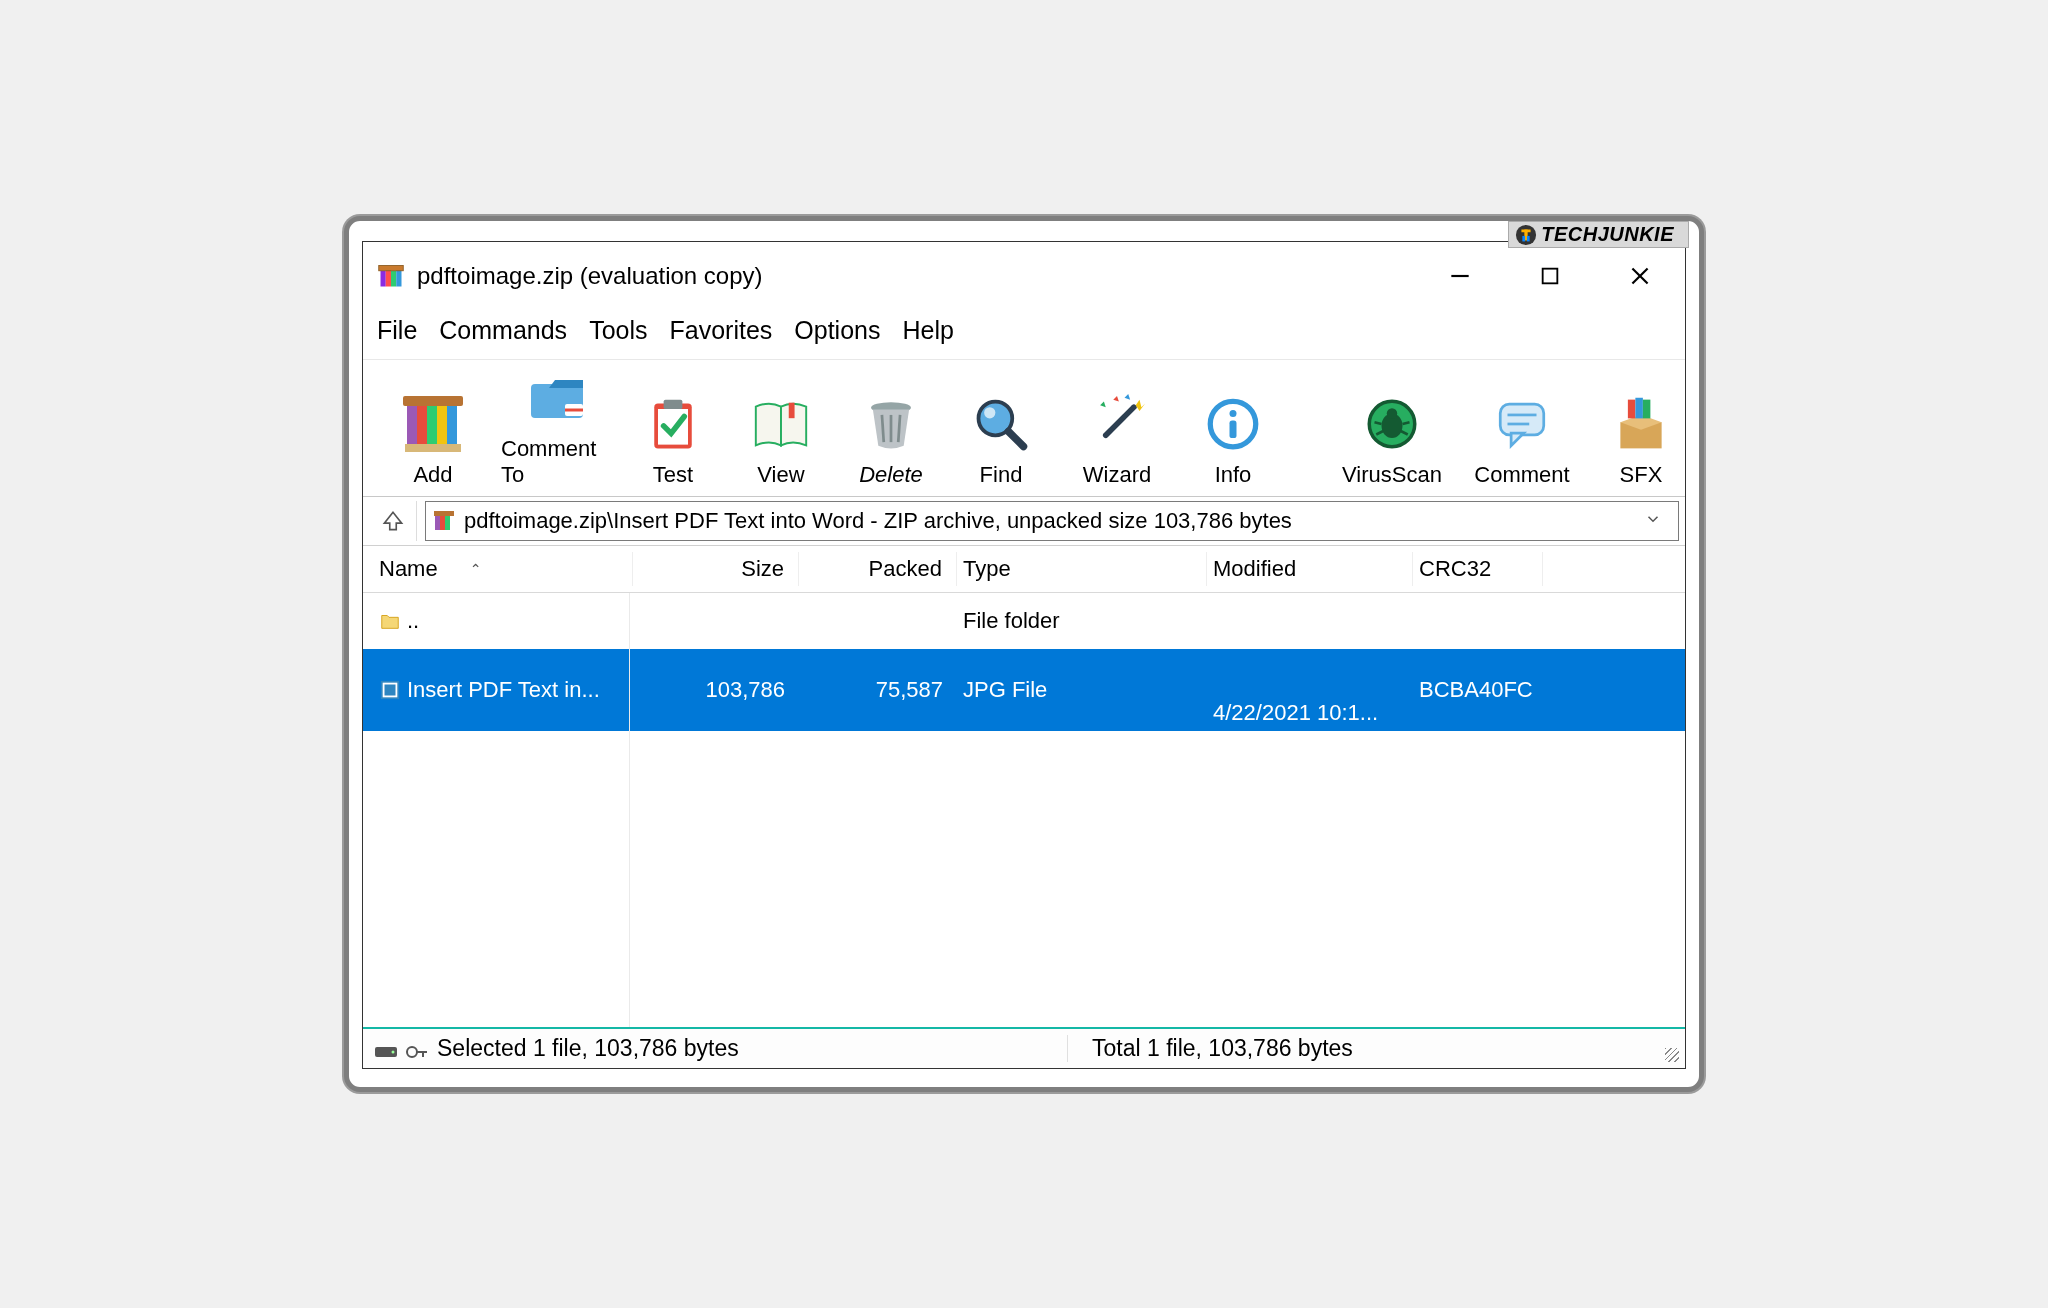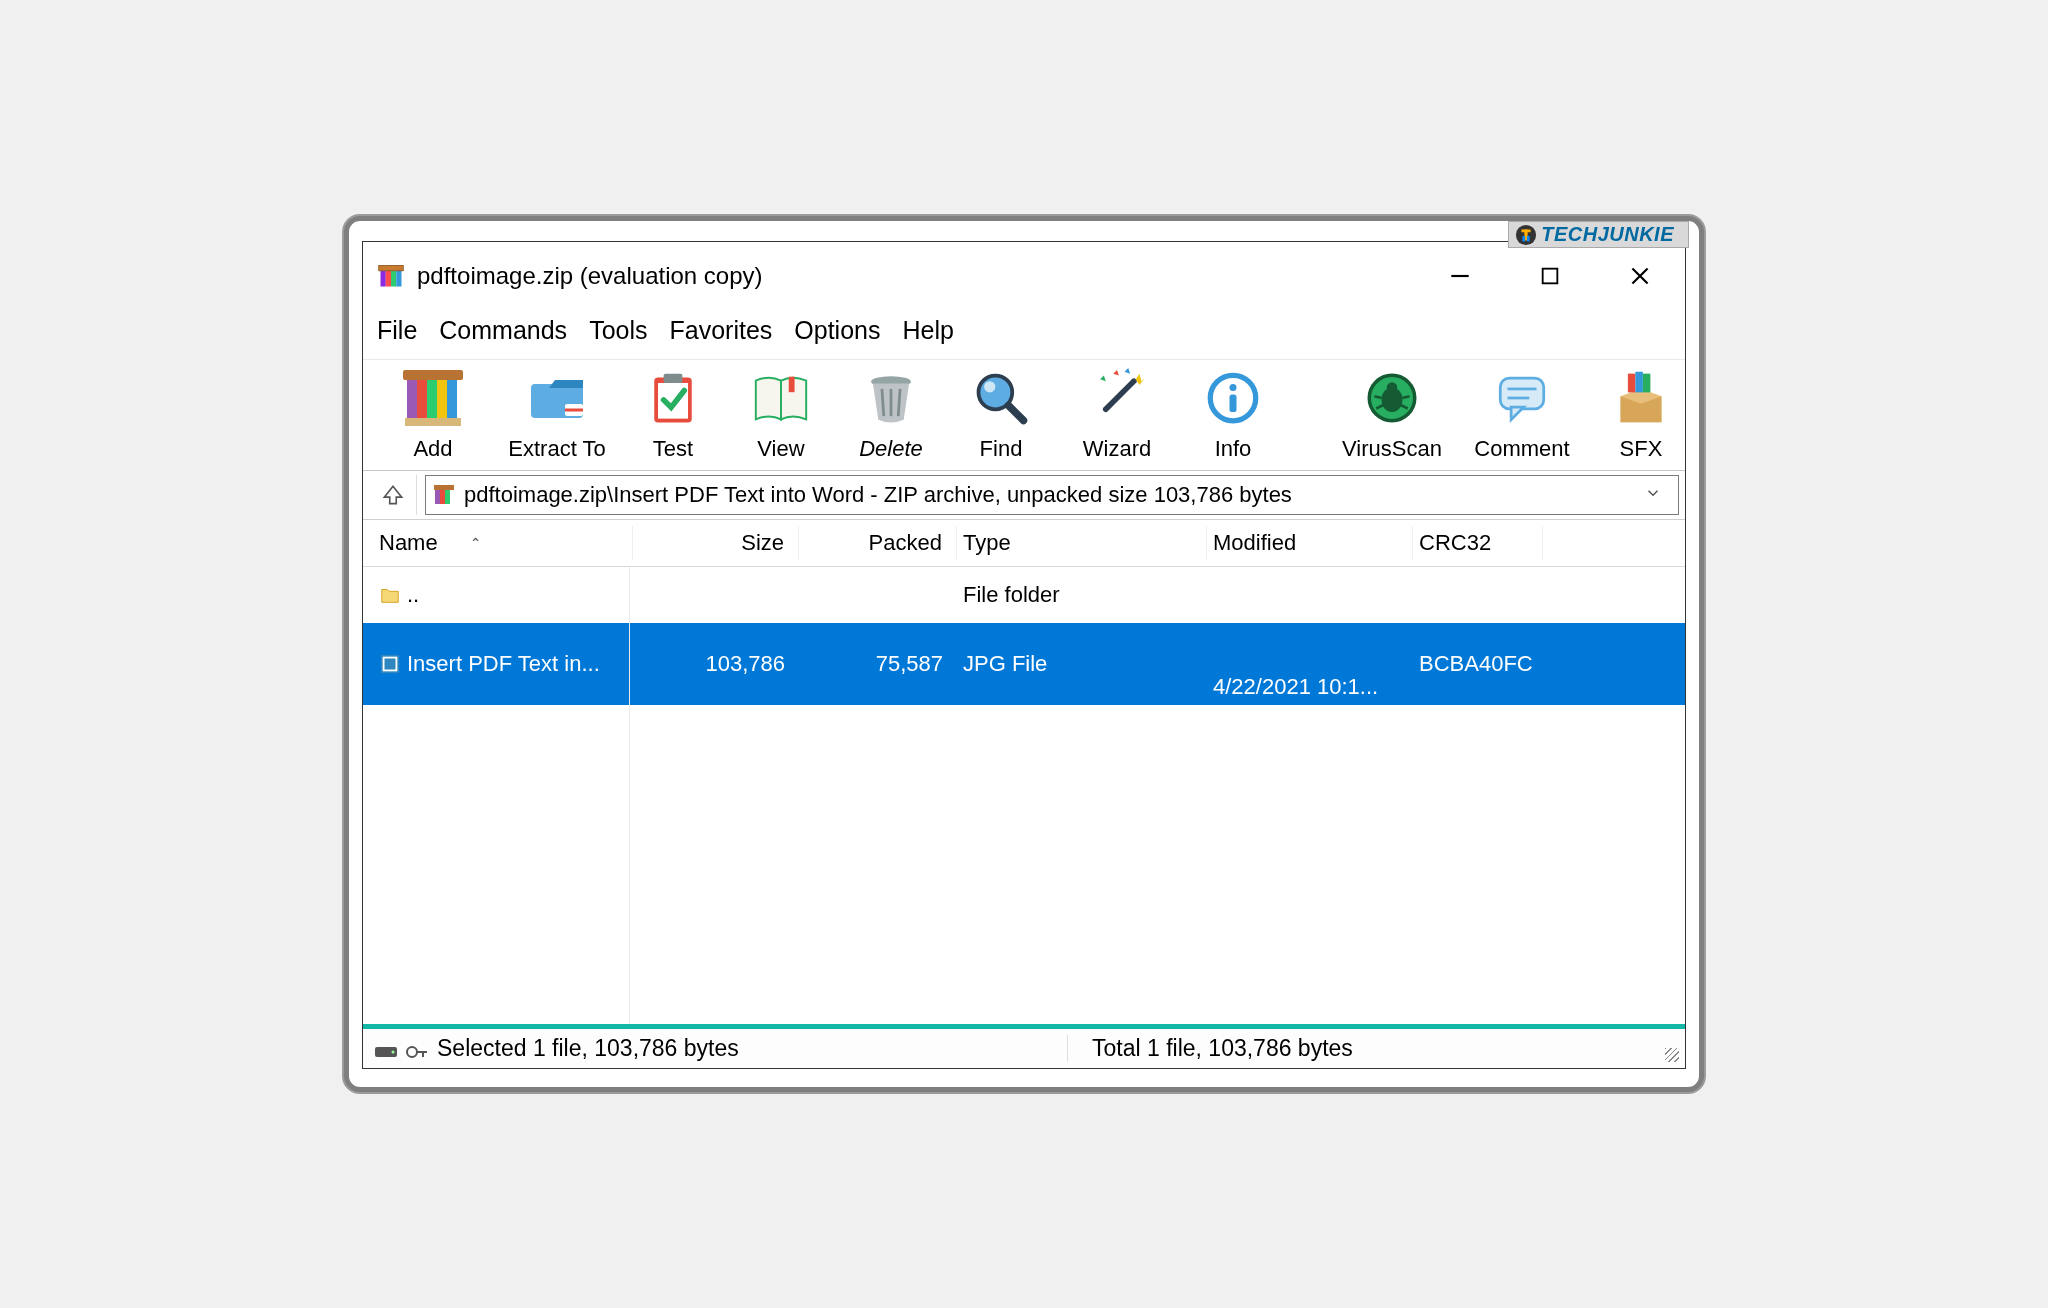--- a/index.html
+++ b/index.html
@@ -25,21 +25,21 @@
     .watermark {
       position: absolute;
       top: 0;
       right: 10px;
       background: #d9d9d9;
       padding: 1px 14px 1px 6px;
       font-weight: 900;
       font-size: 20px;
       font-style: italic;
       letter-spacing: 0.5px;
-      color: #0369a1;
+      color: #000000;
       display: flex;
       align-items: center;
       gap: 4px;
       z-index: 100;
       border: 1px solid #aaa;
     }
     .watermark .wm-icon {
       width: 22px; height: 22px;
       display:flex; align-items:center; justify-content:center;
     }
@@ -156,21 +156,21 @@
     .cell.crc { width: 130px; }
     .file-ico, .folder-ico { width: 22px; height:22px; flex-shrink:0; }
     
     .coltrack {
       position:absolute; top:0; bottom:0; left:266px; width:1px;
       background: #eaeaea;
     }
     
     .statusbar {
       display:flex;
-      border-top: 5px solid #14b8a6;
+      border-top: 2px solid #14b8a6;
       padding: 6px 10px;
       font-size: 23px;
       align-items:center;
       gap: 14px;
       background: #fdfdfd;
     }
     .status-left { display:flex; align-items:center; gap:10px; width: 695px; border-right:1px solid #e0e0e0; }
     .status-right { flex:1; padding-left:10px; }
     .sb-ico { width: 22px; height:18px; }
     .grip {
@@ -265,21 +265,21 @@
 
       <div class="tool">
         <span class="ic">
           <svg viewBox="0 0 64 64" width="64" height="64">
             <rect x="6" y="18" width="52" height="34" rx="4" fill="#5dade2"></rect>
             <path d="M6 22 L24 22 L30 14 L58 14 L58 22" fill="#2e86c1"></path>
             <rect x="40" y="38" width="18" height="12" rx="2" fill="#fff"></rect>
             <line x1="40" y1="44" x2="58" y2="44" stroke="#e74c3c" stroke-width="3"></line>
           </svg>
         </span>
-        <span>Extract To</span>
+        <span>Comment To</span>
       </div>
 
       <div class="tool" style="min-width:96px;">
         <span class="ic">
           <svg viewBox="0 0 64 64" width="60" height="60">
             <rect x="12" y="10" width="40" height="48" rx="4" fill="#e74c3c"></rect>
             <rect x="16" y="16" width="32" height="38" fill="#fff"></rect>
             <rect x="22" y="6" width="20" height="10" rx="2" fill="#7f8c8d"></rect>
             <polyline points="22,34 30,42 44,24" fill="none" stroke="#27ae60" stroke-width="6" stroke-linecap="round"></polyline>
           </svg>

